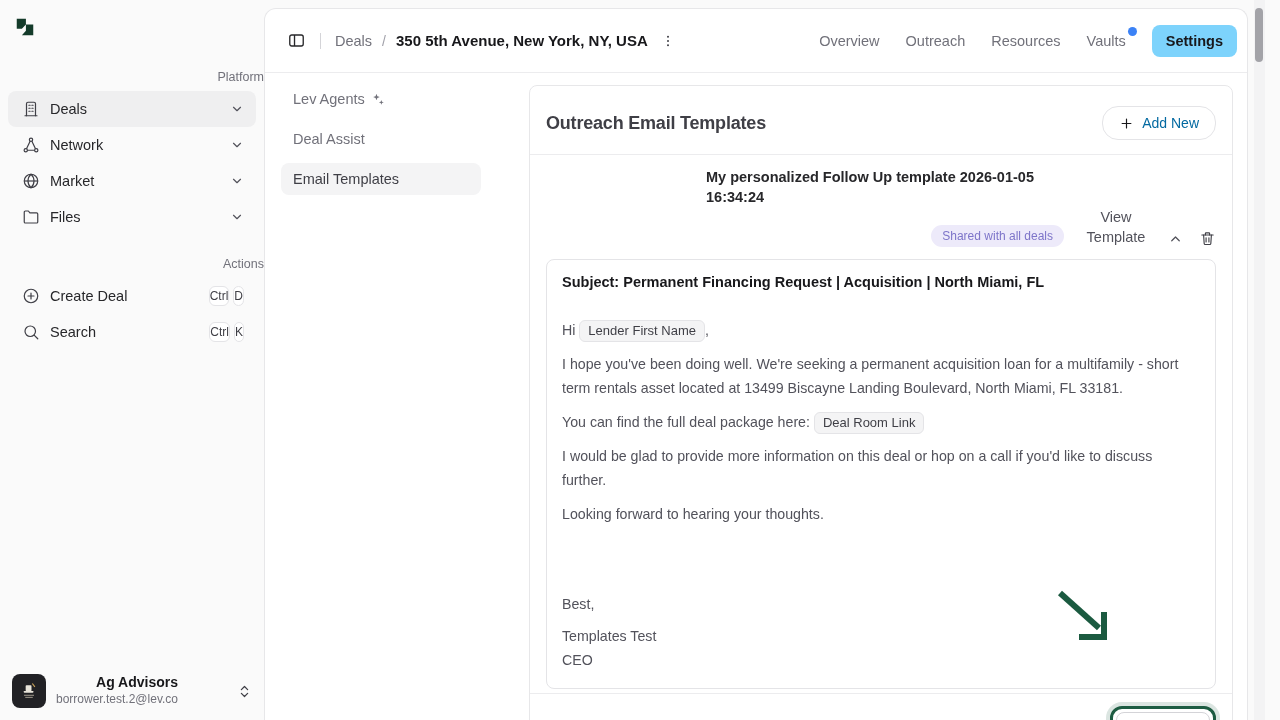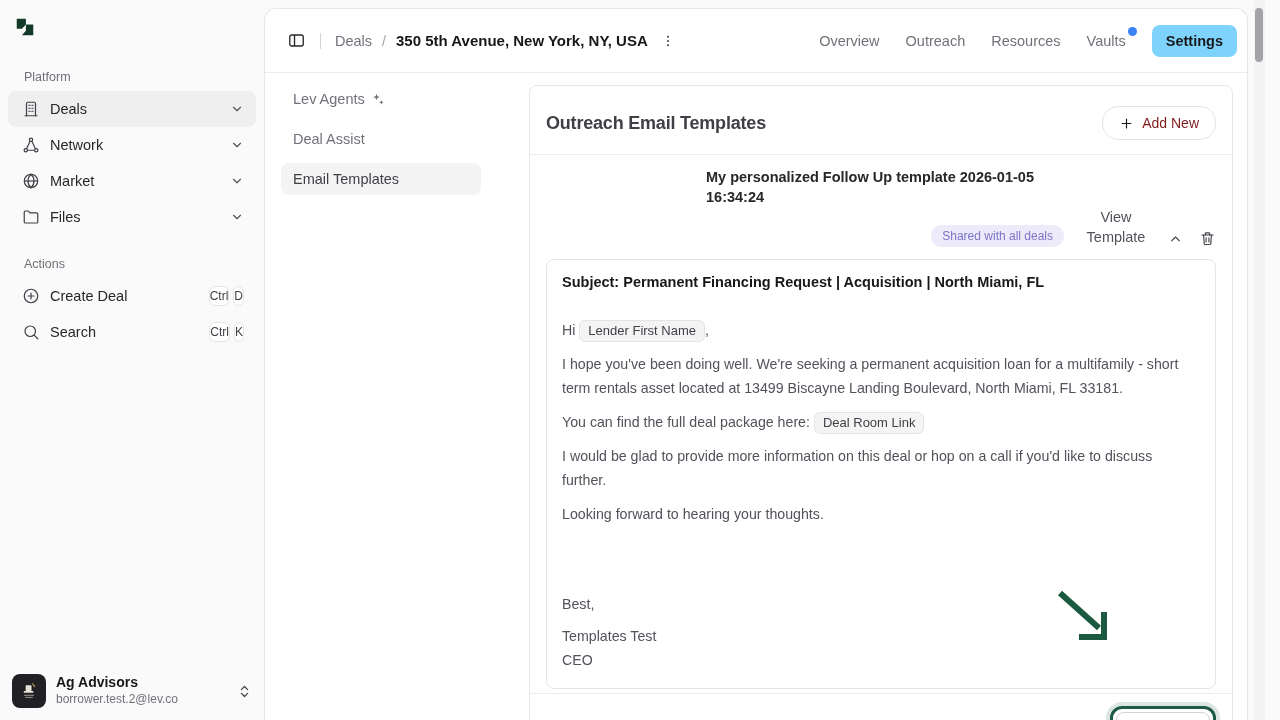--- a/index.html
+++ b/index.html
@@ -1,21 +1,21 @@
 <!DOCTYPE html>
 <html><head>
 <meta charset="utf-8">
 <style>
   * { margin:0; padding:0; box-sizing:border-box; }
   html,body { width:1280px; height:720px; overflow:hidden; background:#fafafa;
     font-family:"Liberation Sans", sans-serif; color:#18181b; }
   svg { display:block; }
 
   
-  .sidebar { position:absolute; left:0; top:0; width:264px; height:720px; padding-top:16px; }
+  .sidebar { position:absolute; left:0; top:0; width:264px; height:720px; padding-top:16px;text-align:right; }
   .logo { margin:0 0 32px 14px; }
   .section-label { font-size:12.5px; color:#71717a; margin:0 0 7px 24px; }
   .nav-item { display:flex; align-items:center; gap:10px; height:36px; margin:0 8px;
     padding:0 12px 0 14px; border-radius:8px; font-size:14.5px; color:#27272a; cursor:pointer; }
   .nav-item.active { background:#efeff0; }
   .nav-item .chev { margin-left:auto; }
   .actions-block { margin-top:22px; }
   .shortcut { margin-left:auto; display:flex; gap:4px; }
   .kbd { font-size:12px; color:#3f3f46; background:#fff; border:1px solid #e4e4e7;
     border-radius:6px; padding:2px 0; line-height:14px; }
@@ -49,21 +49,21 @@
     margin-bottom:8px; border-radius:8px; color:#71717a; font-size:14.5px; cursor:pointer; }
   .snav-item.active { background:#f4f4f5; color:#3f3f46; font-weight:500; }
 
   
   .panel { position:absolute; left:264px; top:76px; width:704px; height:650px; background:#fff;
     border:1px solid #e7e7e9; border-radius:8px 8px 0 0; }
   .panel-head { display:flex; align-items:center; justify-content:space-between;
     padding:20px 16px 14px; border-bottom:1px solid #ececee; }
   .page-title { font-size:18px; font-weight:700; color:#3f3f46; letter-spacing:-0.2px; }
   .btn { display:inline-flex; align-items:center; gap:8px; background:#fff; border:1px solid #e4e4e7;
-    border-radius:16px; padding:8px 16px; font-size:14px; font-weight:500; color:#7f1d1d; cursor:pointer; }
+    border-radius:16px; padding:8px 16px; font-size:14px; font-weight:500; color:#0369a1; cursor:pointer; }
 
   .tpl-head { display:flex; align-items:center; min-height:44px; padding:12px 16px 0;flex-direction:column; }
   .tpl-name { width:350px; font-size:14.5px; font-weight:700; line-height:20px; color:#27272a; }
   .tpl-right { margin-left:auto; display:flex; align-items:flex-end; gap:16px; }
   .badge { background:#edeafa; color:#7d74c9; font-size:12px; padding:4px 11px;
     border-radius:999px; white-space:nowrap; }
   .view-link { color:#52525b; font-size:14.5px; text-align:center; width:72px; line-height:20px; cursor:pointer; }
   .icon-btn { cursor:pointer; }
 
   .email-box { margin:12px 16px 0; height:430px; border:1px solid #e4e4e7; border-radius:8px;

